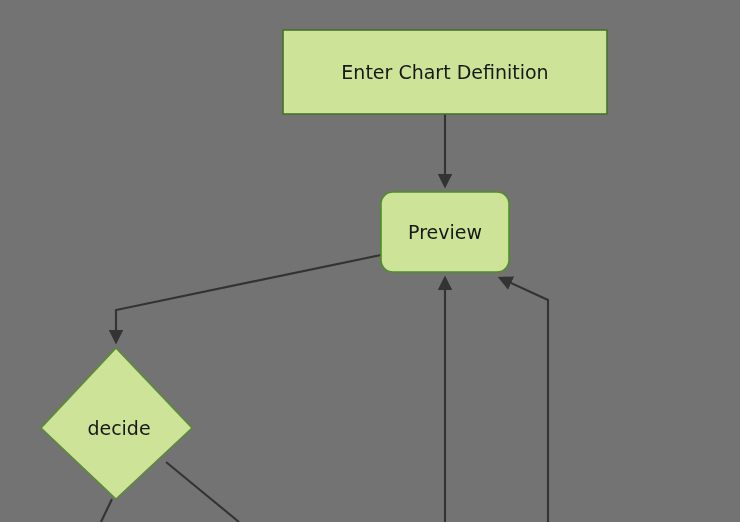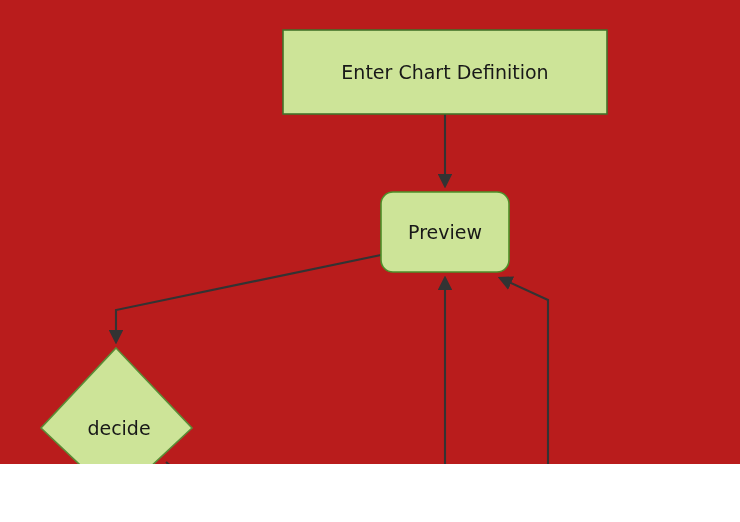--- a/index.html
+++ b/index.html
@@ -3,22 +3,22 @@
 <meta charset="utf-8">
 <style>
   html, body {
     margin: 0;
     padding: 0;
     background: #ffffff;
   }
   #canvas {
     position: relative;
     width: 740px;
-    height: 464px;
-    background: #b91c1c;
+    height: 522px;
+    background: #737373;
     overflow: hidden;
     font-family: "DejaVu Sans", "Liberation Sans", sans-serif;
   }
   #flow-svg {
     position: absolute;
     top: 0;
     left: 0;
     width: 740px;
     height: 522px;
     display: block;

